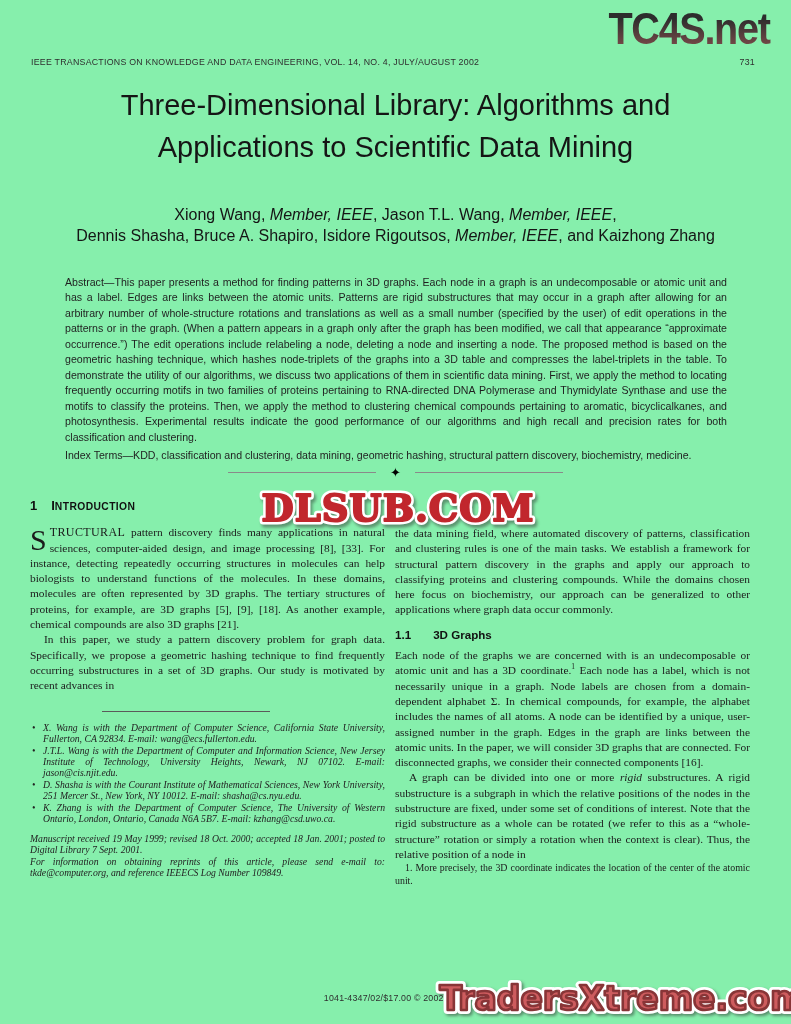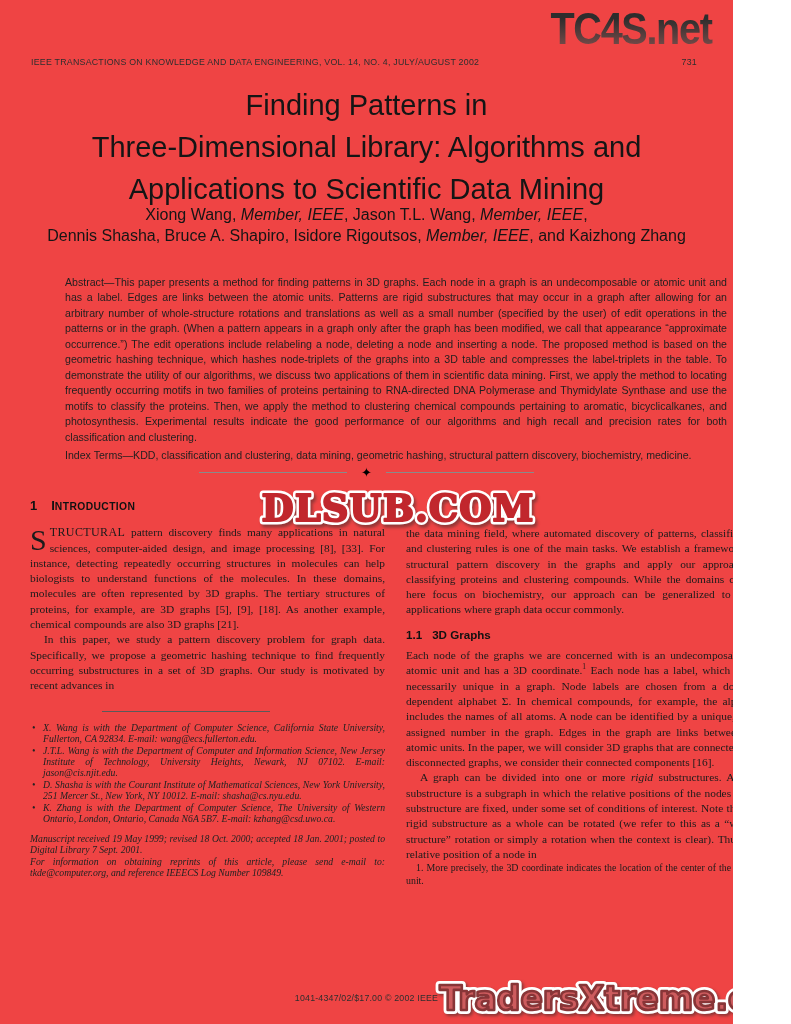--- a/index.html
+++ b/index.html
@@ -1,17 +1,17 @@
 <!DOCTYPE html>
 <html><head>
 <meta charset="utf-8">
 <style>
   html,body { margin:0; padding:0; background:#ffffff; }
   .page {
-    position:relative; width:733px; height:1024px; background:#ef4444;
+    position:relative; width:791px; height:1024px; background:#86efac;
     overflow:hidden; font-family:"Liberation Serif", serif; color:#1b1b1b;
   }
 
   
   .tc4s { position:absolute; top:0px; right:2px; overflow:visible; }
 
   
   .header {
     position:absolute; top:57px; left:31px; right:36px;
     display:flex; justify-content:space-between; align-items:flex-start;
@@ -43,38 +43,38 @@
 
   .separator {
     position:absolute; top:466px; left:0; right:0;
     display:flex; align-items:center; justify-content:center; gap:14px;
   }
   .separator .line { width:148px; height:1px; background:#8a8a8a; }
   .separator .diamond { font-size:13px; color:#000; line-height:1; }
 
   .columns {
     position:absolute; top:497px; left:30px; width:732px;
-    display:flex; gap:21px;
+    display:flex; gap:10px;
   }
   .col { width:355px; font-size:11.4px; line-height:15.3px; text-align:justify; }
   .col p { margin:0; }
   .indent { text-indent:14px; }
 
   .section-h {
     font-family:"Liberation Sans", sans-serif; font-weight:700;
     font-size:13px; margin:1px 0 11px 0; color:#111;
   }
   .section-h .h-num { margin-right:14px; }
   .section-h .sc-small { font-size:10.3px; letter-spacing:0.4px; }
 
   .sub-h {
     font-family:"Liberation Sans", sans-serif; font-weight:700;
     font-size:11.6px; margin:9px 0 6px 0; color:#111;
   }
-  .sub-h .h-num { margin-right:10px; }
+  .sub-h .h-num { margin-right:22px; }
 
   .dropcap {
     float:left; font-size:30px; line-height:25px; padding:2px 3px 0 0;
   }
   .sc-caps { font-size:12px; letter-spacing:0.4px; }
 
   .col-right-pad { padding-top:29px; }
 
   .fn-rule { width:168px; height:1px; background:#5a5a5a; margin:17px auto 10px 72px; }
 
@@ -123,21 +123,20 @@
       <text x="0" y="0" text-anchor="middle" font-family="Liberation Sans, sans-serif" font-weight="bold" font-size="45" letter-spacing="-1.5" fill="url(#tc4sGrad)">TC4S.net</text>
     </g>
   </svg>
 
   <div class="header">
     <span>IEEE TRANSACTIONS ON KNOWLEDGE AND DATA ENGINEERING,   VOL. 14,   NO. 4,   JULY/AUGUST 2002</span>
     <span>731</span>
   </div>
 
   <div class="title">
-    <div>Finding Patterns in</div>
     <div>Three-Dimensional Library: Algorithms and</div>
     <div>Applications to Scientific Data Mining</div>
   </div>
 
   <div class="authors">
     <div><span>Xiong Wang, </span><i>Member, IEEE</i><span>, Jason T.L. Wang, </span><i>Member, IEEE</i><span>,</span></div>
     <div><span>Dennis Shasha, Bruce A. Shapiro, Isidore Rigoutsos, </span><i>Member, IEEE</i><span>, and Kaizhong Zhang</span></div>
   </div>
 
   <p class="abstract"><b>Abstract</b><span>—This paper presents a method for finding patterns in 3D graphs. Each node in a graph is an undecomposable or atomic unit and has a label. Edges are links between the atomic units. Patterns are rigid substructures that may occur in a graph after allowing for an arbitrary number of whole-structure rotations and translations as well as a small number (specified by the user) of edit operations in the patterns or in the graph. (When a pattern appears in a graph only after the graph has been modified, we call that appearance “approximate occurrence.”) The edit operations include relabeling a node, deleting a node and inserting a node. The proposed method is based on the geometric hashing technique, which hashes node-triplets of the graphs into a 3D table and compresses the label-triplets in the table. To demonstrate the utility of our algorithms, we discuss two applications of them in scientific data mining. First, we apply the method to locating frequently occurring motifs in two families of proteins pertaining to RNA-directed DNA Polymerase and Thymidylate Synthase and use the motifs to classify the proteins. Then, we apply the method to clustering chemical compounds pertaining to aromatic, bicyclicalkanes, and photosynthesis. Experimental results indicate the good performance of our algorithms and high recall and precision rates for both classification and clustering.</span></p>

